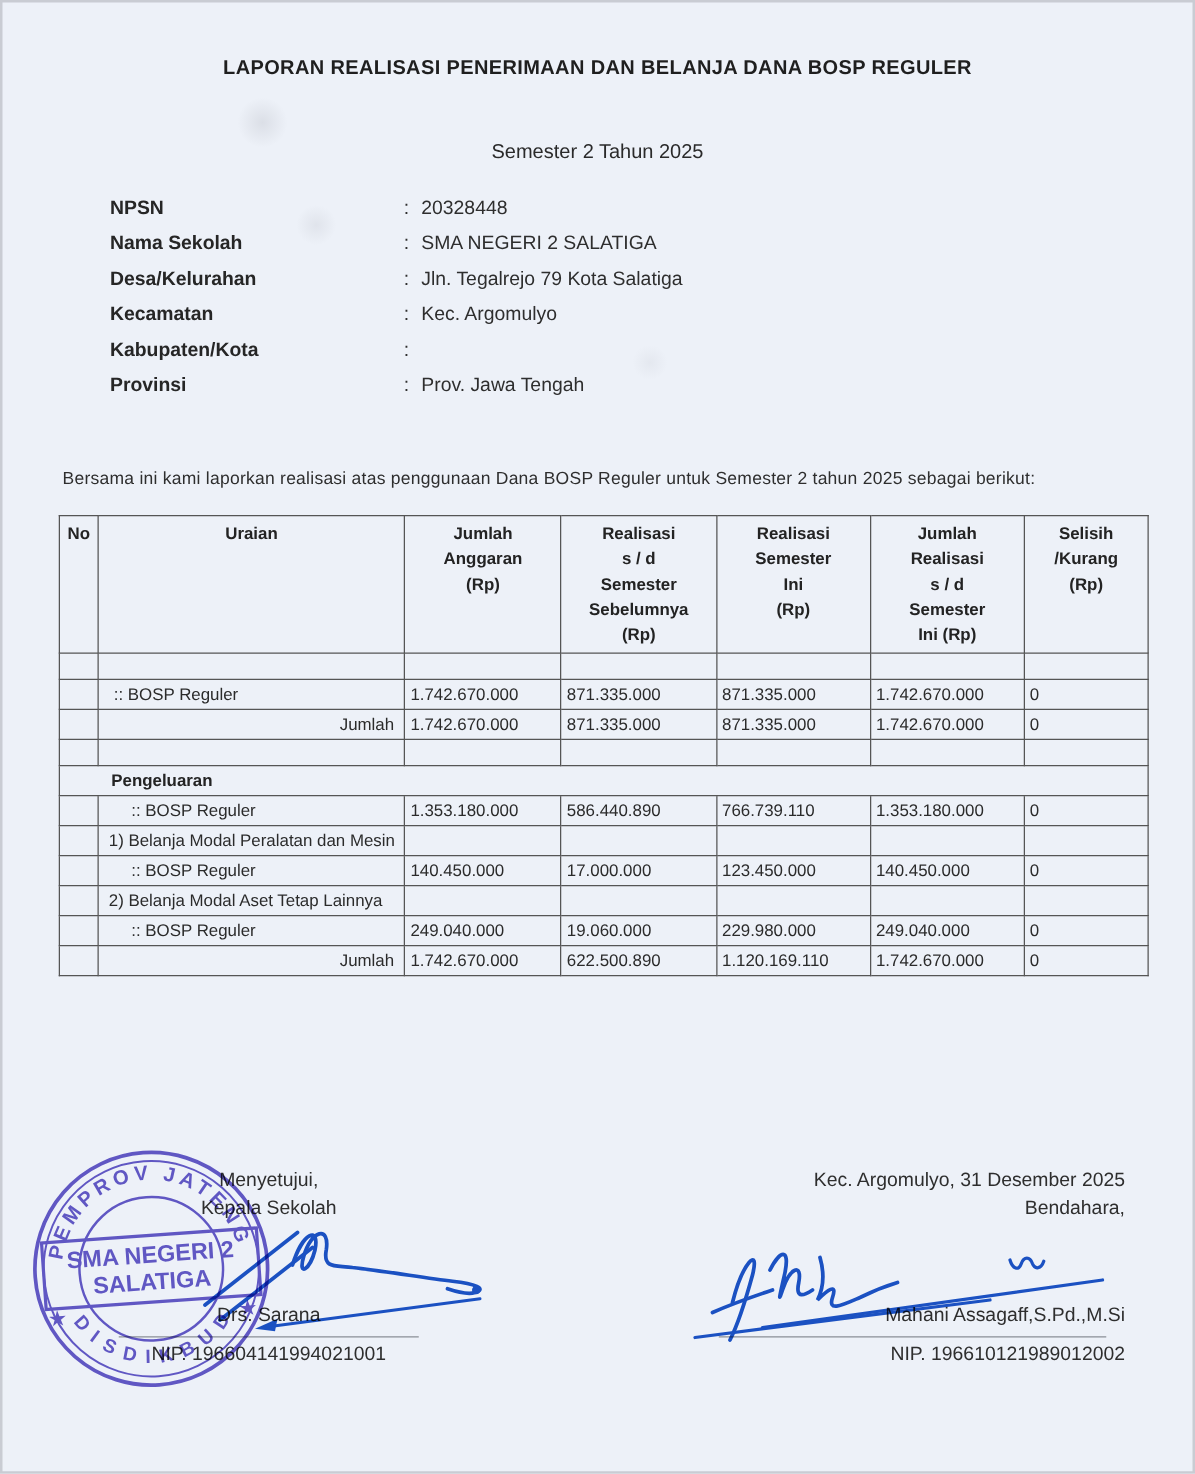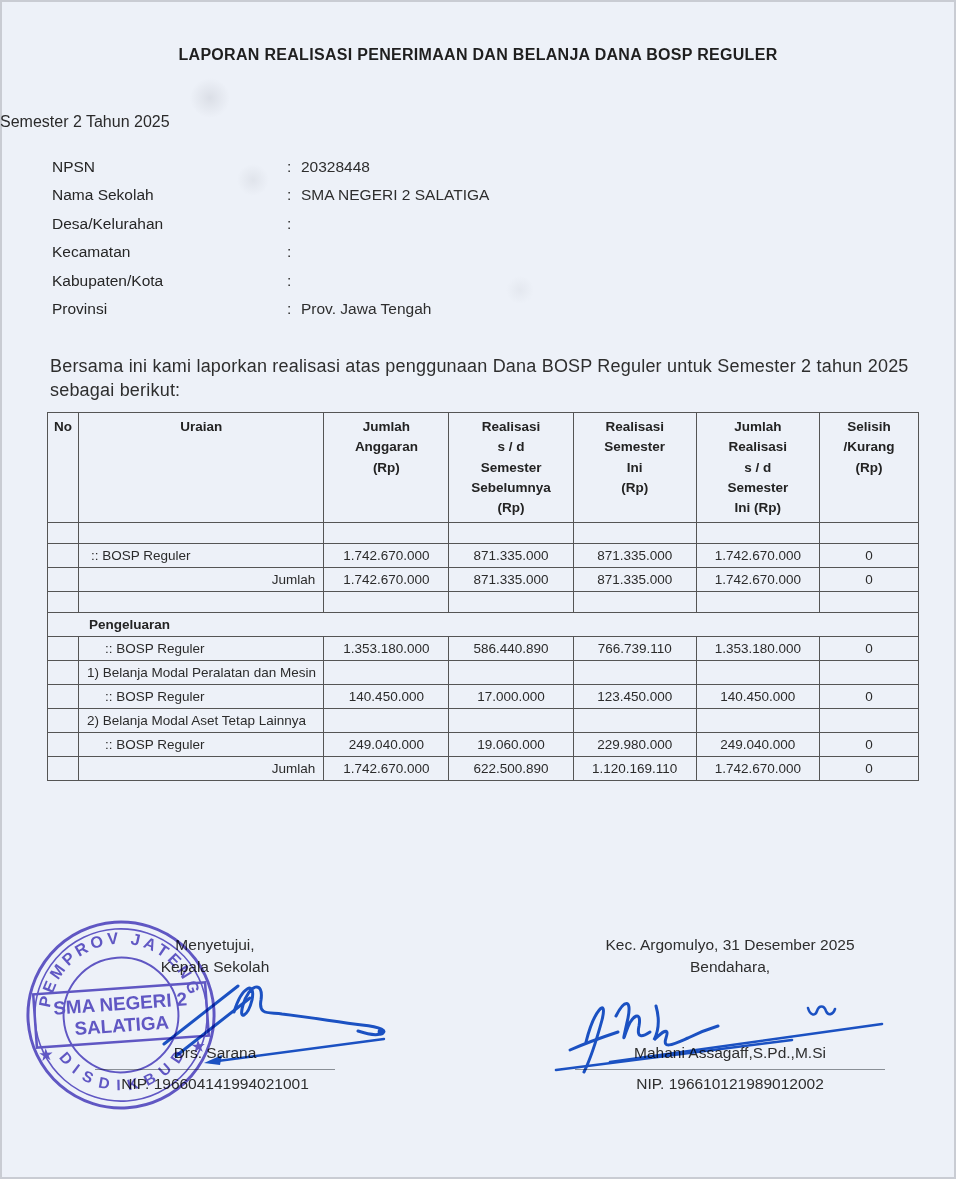--- a/index.html
+++ b/index.html
@@ -15,53 +15,53 @@
     color:var(--text); overflow:hidden;
   }
   :root{
     --stamp:#5a4ec5; --ink:#1d56c8; --text:#2e2e2e; --border:#555555;
   }
   .title{
     position:absolute; top:46px; left:0; width:100%; text-align:center;
     font-size:16px; font-weight:bold; letter-spacing:.3px; color:#1f1f1f;
   }
   .subtitle{
-    position:absolute; top:113px; left:0; width:100%; text-align:left;
+    position:absolute; top:113px; left:0; width:100%; text-align:center;
     font-size:16px; color:#2a2a2a;
   }
   .school-info{ position:absolute; top:158px; left:52px; width:620px; }
   .info-row{ display:flex; height:28.4px; align-items:flex-start; font-size:15.5px; }
-  .info-label{ width:235px; font-weight:normal; color:#262626; }
+  .info-label{ width:235px; font-weight:bold; color:#262626;margin-left:36px; }
   .info-colon{ width:14px; }
   .info-value{ flex:1; }
   .intro{
-    position:absolute; top:322px; left:50px; width:874px;
-    font-size:18px; line-height:1.33; letter-spacing:.2px;margin-top:33px;
+    position:absolute; top:340px; left:50px; width:874px;
+    font-size:14px; line-height:1.33; letter-spacing:.2px;margin-top:33px;
   }
   .tablewrap{ position:absolute; top:412px; left:47px; width:873px; }
   table{ border-collapse:collapse; table-layout:fixed; width:872px; font-size:13.5px; color:#2b2b2b;border-radius:21px;}
   col.c0{width:31px} col.c1{width:245px} col.c2{width:125px} col.c3{width:124px}
   col.c4{width:123px} col.c5{width:123px} col.c6{width:99px}
   th,td{ border:1px solid var(--border); }
   thead tr{ height:103px; }
   th{
     font-weight:bold; text-align:center; vertical-align:top;
     padding:4px 2px; white-space:pre-line; line-height:1.5; font-size:13.5px; color:#232323;
   }
   td{ padding:2px 4px; height:19px; line-height:1.18; vertical-align:middle; }
   .row-empty td{ height:16px; }
   .section-cell{ font-weight:bold; padding-left:41px; color:#242424; }
   .ind0{ padding-left:8px; }
   .ind1{ padding-left:12px; }
   .ind2{ padding-left:26px; }
   .total-label{ text-align:right; padding-right:8px; }
-  .num{ text-align:center; padding-right:4px; }
+  .num{ text-align:left; padding-right:4px; }
   .sig{ position:absolute; text-align:center; font-size:15.5px; line-height:1.42; }
   .sig-left{ top:934px; left:70px; width:290px; }
-  .sig-right{ top:934px; left:560px; width:340px; }
+  .sig-right{ top:934px; left:560px; width:340px;text-align:right; }
   .sig-name{ display:block; margin-top:64px; }
   .sig-underline{ border-top:1.5px solid #8a8f96; margin:5px auto 3px; }
   .sig-left .sig-underline{ width:240px; }
   .sig-right .sig-underline{ width:310px; }
   .stamp{ position:absolute; left:22px; top:916px; width:198px; height:198px;
           mix-blend-mode:multiply; opacity:.92; transform:rotate(-4deg); }
   .sigdraw{ position:absolute; mix-blend-mode:multiply; }
   .sigdraw.left{ left:148px; top:972px; }
   .sigdraw.right{ left:552px; top:982px; }
 </style>
@@ -80,24 +80,26 @@
         <span class="info-value">20328448</span>
       </div>
       <div class="info-row">
         <span class="info-label">Nama Sekolah</span>
         <span class="info-colon">:</span>
         <span class="info-value">SMA NEGERI 2 SALATIGA</span>
       </div>
       <div class="info-row">
         <span class="info-label">Desa/Kelurahan</span>
         <span class="info-colon">:</span>
+        <span class="info-value">Jln. Tegalrejo 79 Kota Salatiga</span>
       </div>
       <div class="info-row">
         <span class="info-label">Kecamatan</span>
         <span class="info-colon">:</span>
+        <span class="info-value">Kec. Argomulyo</span>
       </div>
       <div class="info-row">
         <span class="info-label">Kabupaten/Kota</span>
         <span class="info-colon">:</span>
       </div>
       <div class="info-row">
         <span class="info-label">Provinsi</span>
         <span class="info-colon">:</span>
         <span class="info-value">Prov. Jawa Tengah</span>
       </div>

